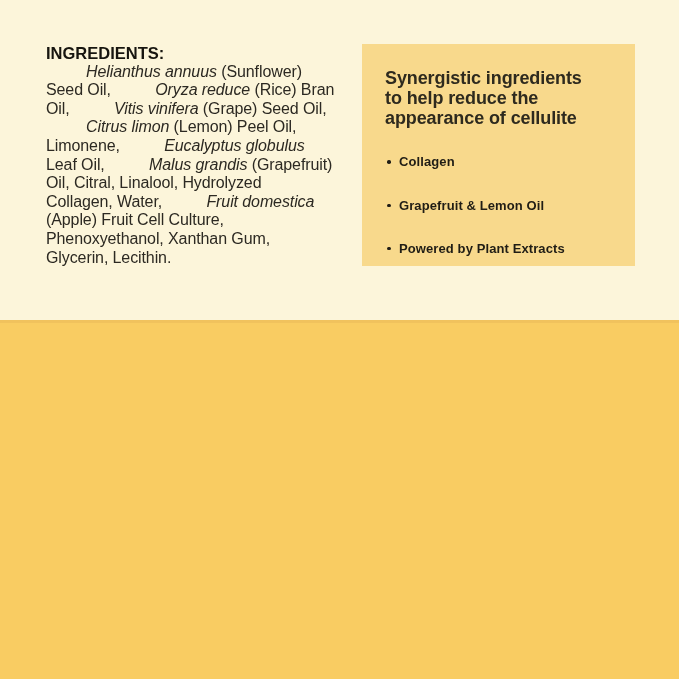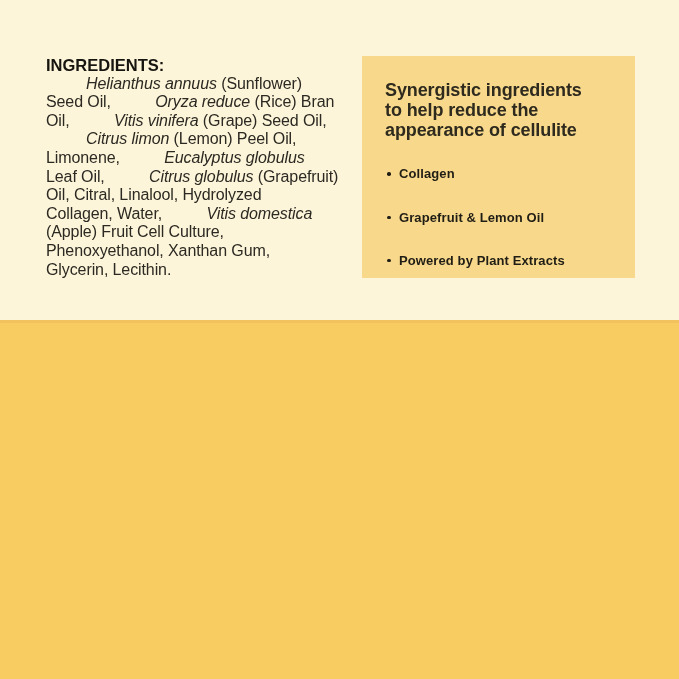--- a/index.html
+++ b/index.html
@@ -9,21 +9,21 @@
     font-family: "Liberation Sans", "DejaVu Sans", sans-serif;
     background: #ffffff;
   }
   .label {
     position: relative;
     width: 679px; height: 679px;
     overflow: hidden;
     background: var(--top_background, #FCF5DA);
   }
   .panel-top {
-    position: absolute; left: 0; top: 12px;
+    position: absolute; left: 0; top: 0;
     width: 679px; height: 376px;
     background: var(--top_background, #FCF5DA);
   }
   .panel-bottom {
     position: absolute; left: 0; top: 320px;
     width: 679px; height: 359px;
     background: var(--bottom_background, #F9CC62);
     border-top: 3px solid var(--divider, #F1C25D);
   }
 
@@ -74,23 +74,23 @@
 
   <section class="panel-top">
 
     <div class="ingredients">
       <h2 data-bind="ingredients.heading">INGREDIENTS:</h2>
       <p><span class="it">Helianthus annuus</span><span> (Sunflower)
 Seed Oil, </span><span class="it">Oryza reduce</span><span> (Rice) Bran
 Oil, </span><span class="it">Vitis vinifera</span><span> (Grape) Seed Oil,
 </span><span class="it">Citrus limon</span><span> (Lemon) Peel Oil,
 Limonene, </span><span class="it">Eucalyptus globulus</span><span>
-Leaf Oil, </span><span class="it">Citrus globulus</span><span> (Grapefruit)
+Leaf Oil, </span><span class="it">Malus grandis</span><span> (Grapefruit)
 Oil, Citral, Linalool, Hydrolyzed
-Collagen, Water, </span><span class="it">Vitis domestica</span><span>
+Collagen, Water, </span><span class="it">Fruit domestica</span><span>
 (Apple) Fruit Cell Culture,
 Phenoxyethanol, Xanthan Gum,
 Glycerin, Lecithin.</span></p>
     </div>
 
     <aside class="synergy-box">
       <h3 data-bind-lines="synergy_box.heading_lines">Synergistic ingredients
 to help reduce the
 appearance of cellulite</h3>
       <ul>

